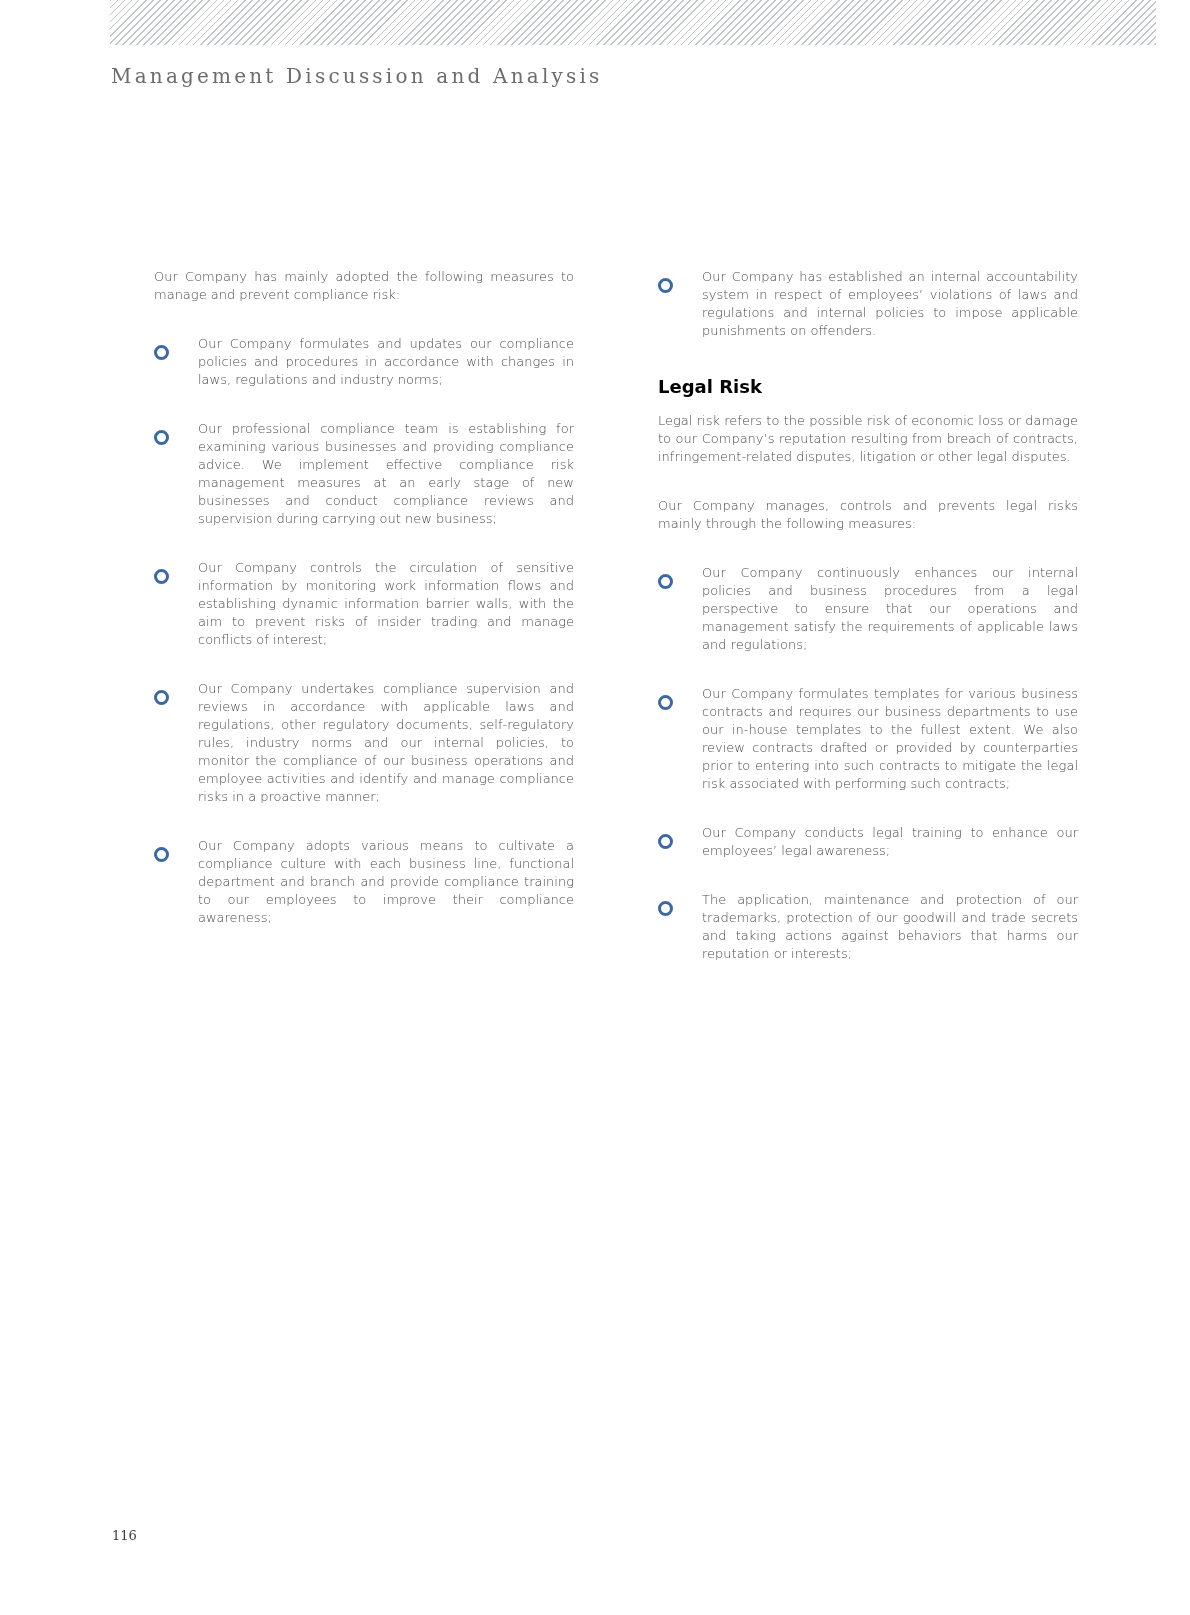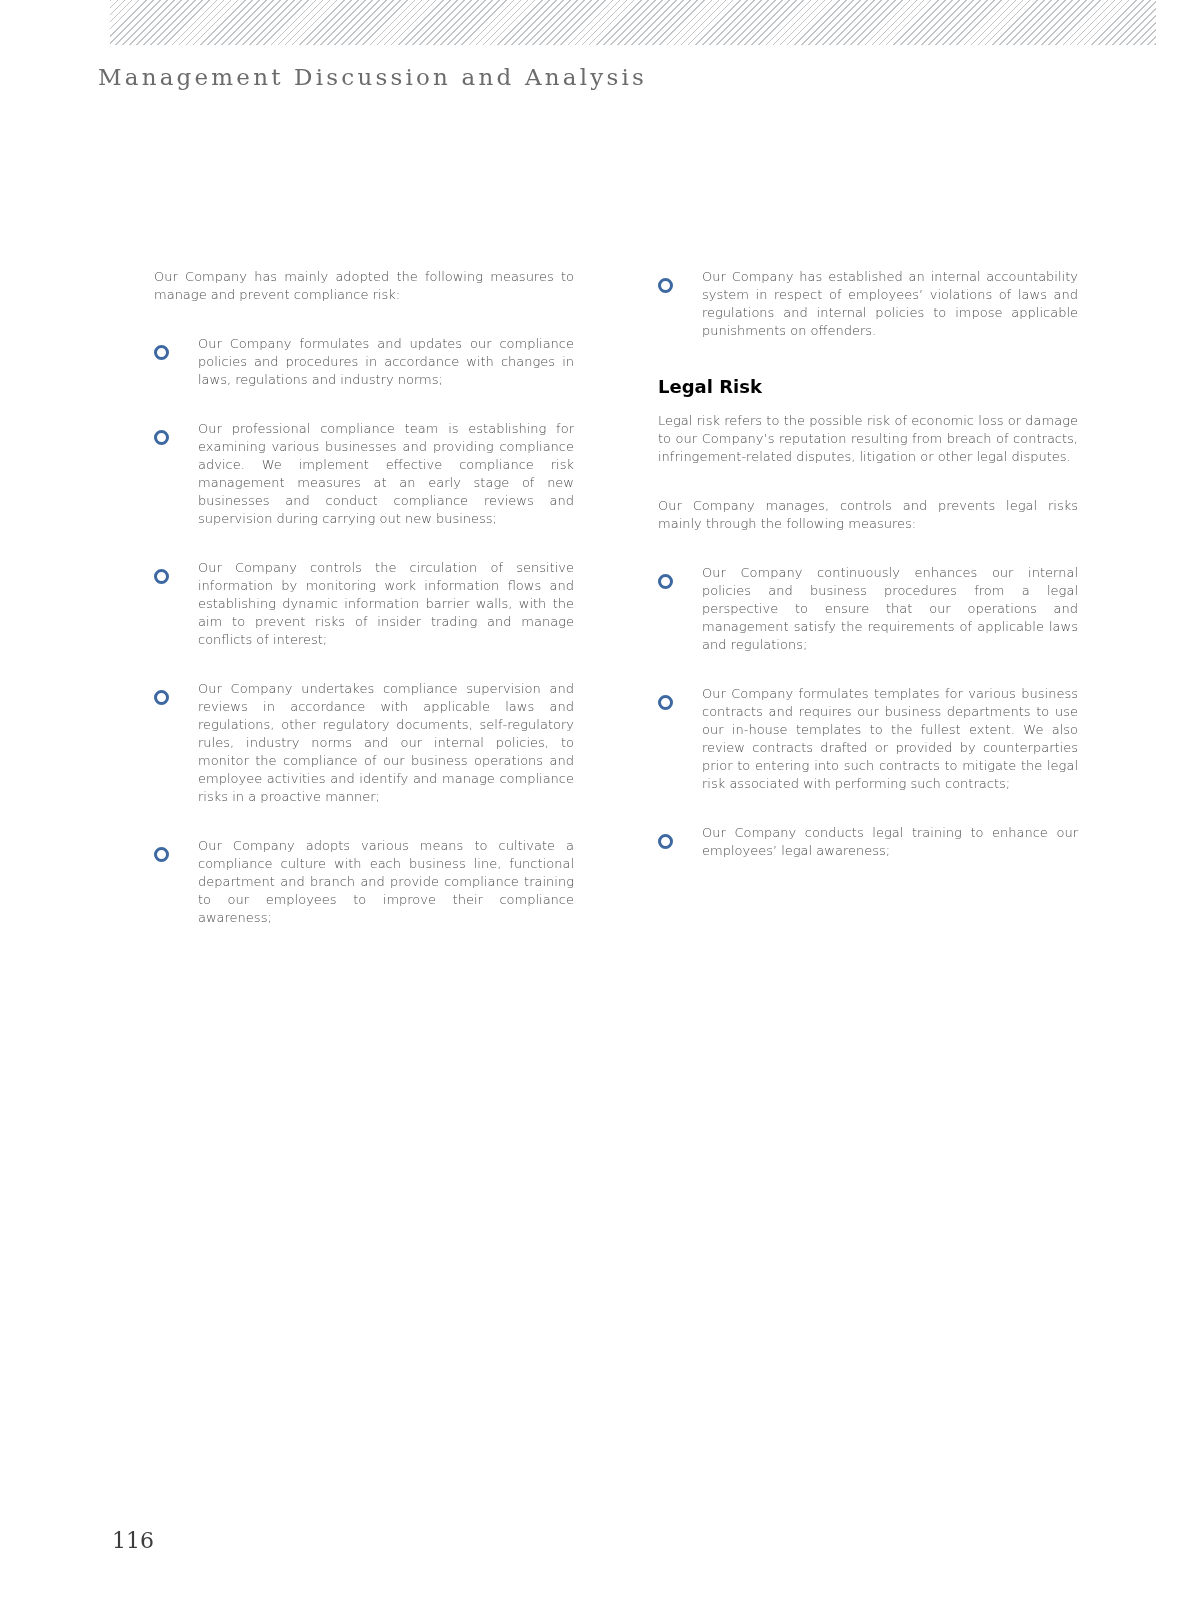--- a/index.html
+++ b/index.html
@@ -25,24 +25,24 @@
       background-image: repeating-linear-gradient(
         135deg,
         #c2c5c8 0px,
         #c2c5c8 1.2px,
         #ffffff 1.2px,
         #ffffff 5px
       );
     }
     .section-title {
       position: absolute;
-      left: 98px;
+      left: 111px;
       top: 64px;
       font-family: "DejaVu Serif", serif;
-      font-size: 23px;
+      font-size: 20px;
       letter-spacing: 3.2px;
       color: #6b6b6b;
       white-space: nowrap;
     }
     .column {
       position: absolute;
       top: 268px;
       width: 420px;
     }
     .col-left { left: 154px; }
@@ -76,21 +76,21 @@
       font-size: 18px;
       color: #000000;
       margin: 0 0 10px 0;
       line-height: 31px;
     }
     .page-number {
       position: absolute;
       left: 112px;
       top: 1528px;
       font-family: "DejaVu Serif", serif;
-      font-size: 22px;
+      font-size: 13px;
       color: #3c3c3c;
     }
   </style>
 </head>
 <body>
 
 <div class="hatch-band"></div>
 
 <div class="section-title">Management Discussion and Analysis</div>
 
@@ -134,15 +134,19 @@
     <p class="para">Our Company continuously enhances our internal policies and business procedures from a legal perspective to ensure that our operations and management satisfy the requirements of applicable laws and regulations;</p>
   </div>
   <div class="bullet-item">
     <span class="bullet-ring"></span>
     <p class="para">Our Company formulates templates for various business contracts and requires our business departments to use our in-house templates to the fullest extent. We also review contracts drafted or provided by counterparties prior to entering into such contracts to mitigate the legal risk associated with performing such contracts;</p>
   </div>
   <div class="bullet-item">
     <span class="bullet-ring"></span>
     <p class="para">Our Company conducts legal training to enhance our employees’ legal awareness;</p>
   </div>
+  <div class="bullet-item">
+    <span class="bullet-ring"></span>
+    <p class="para">The application, maintenance and protection of our trademarks, protection of our goodwill and trade secrets and taking actions against behaviors that harms our reputation or interests;</p>
+  </div>
 </div>
 
 <div class="page-number">116</div>
 
 </body></html>

